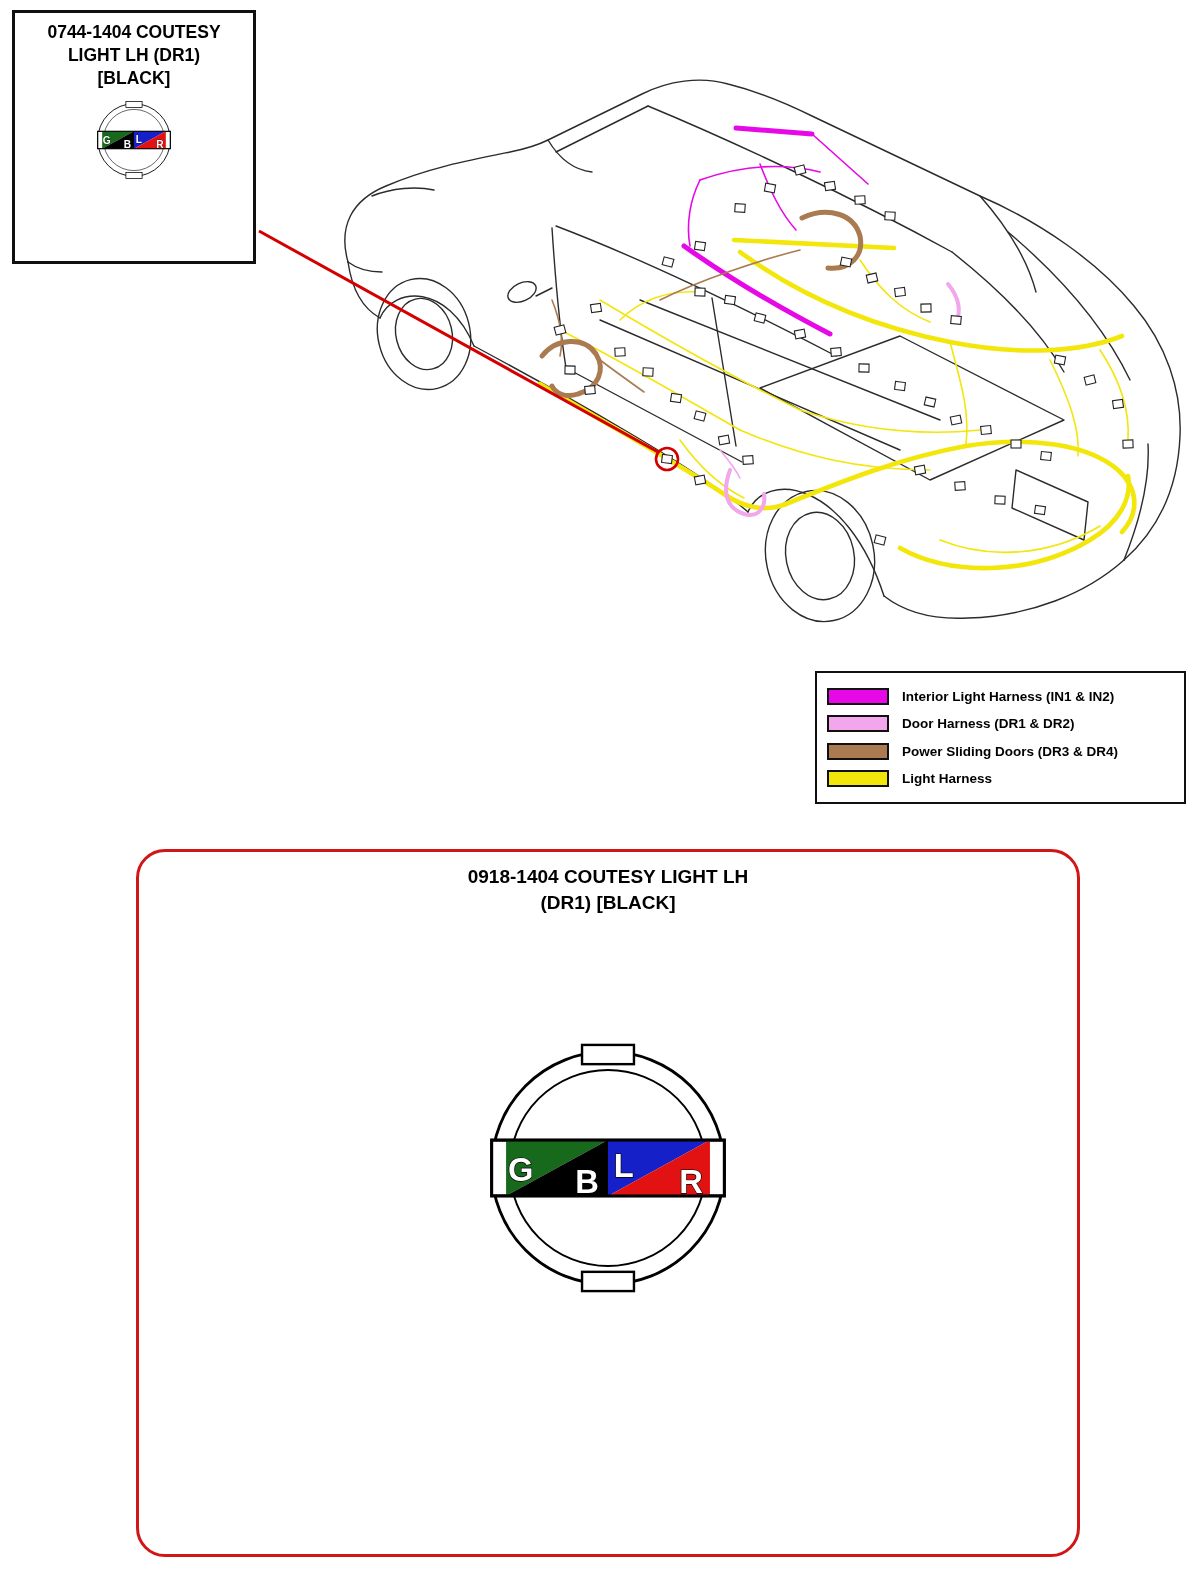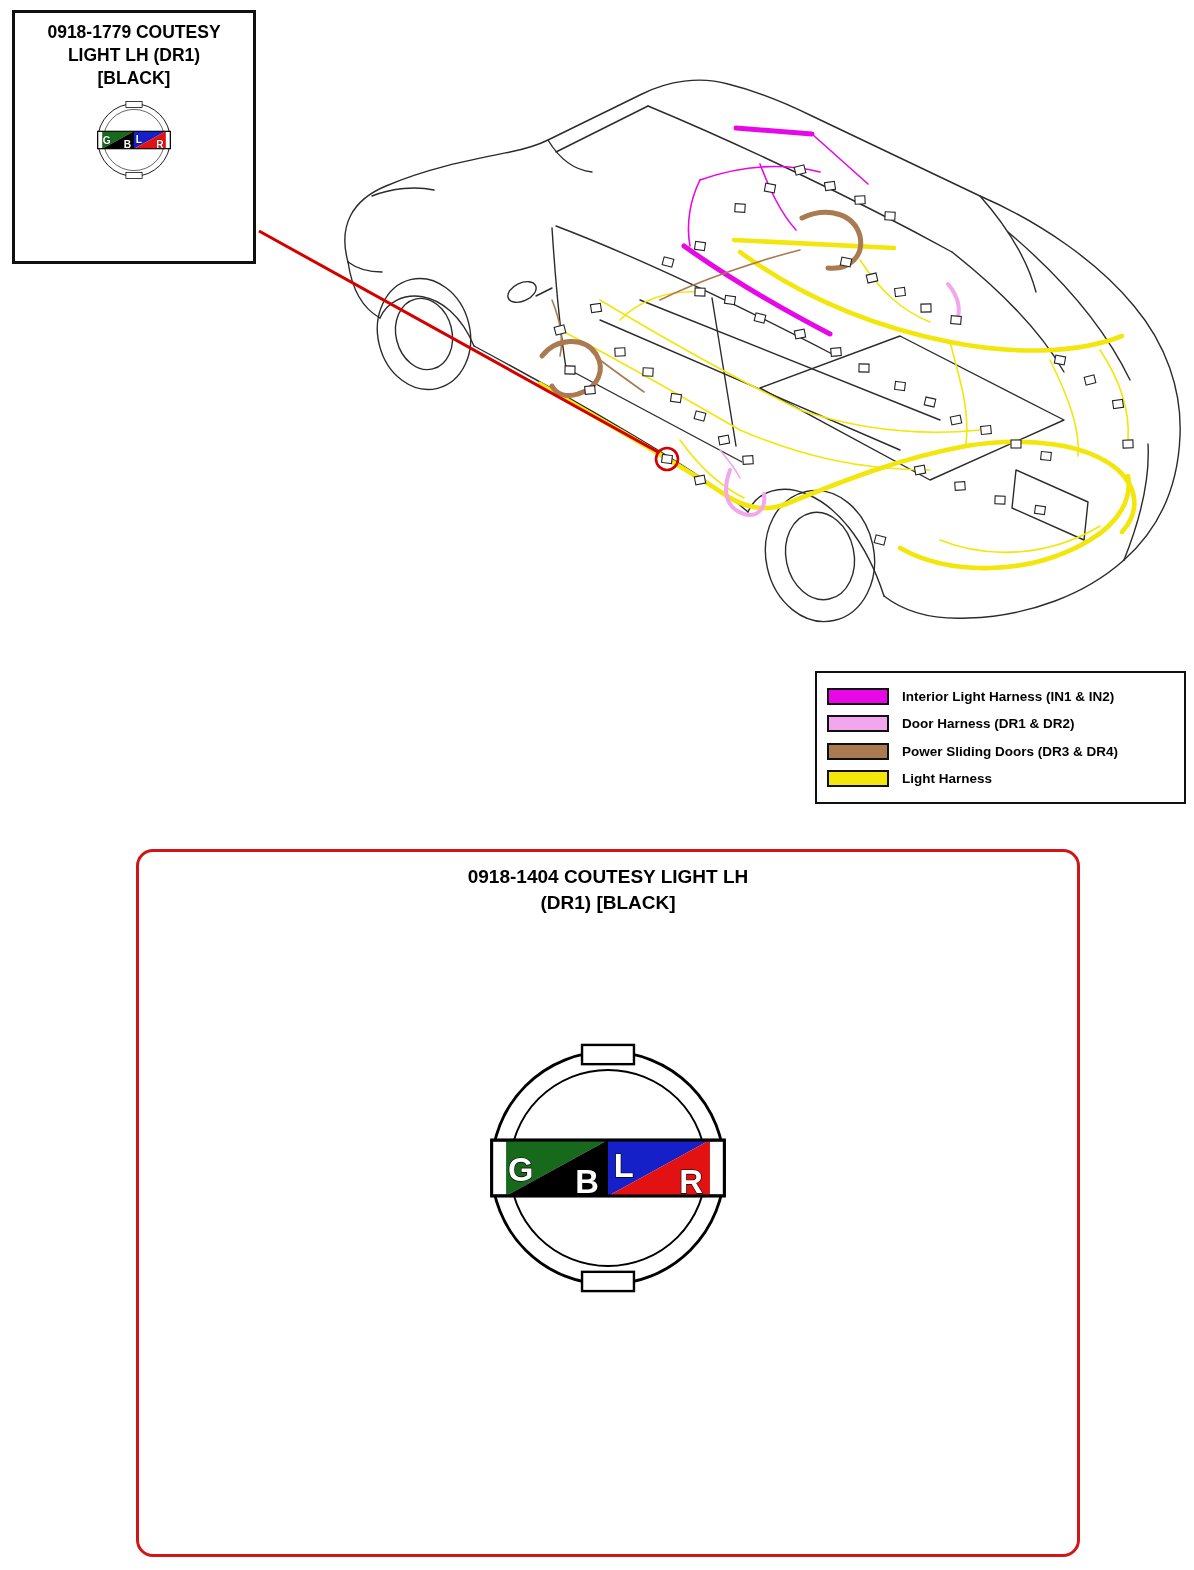--- a/index.html
+++ b/index.html
@@ -23,21 +23,21 @@
   .callout-title{font-weight:bold;font-size:17.5px;line-height:1.3;white-space:pre-line;margin-top:8px;color:#000;}
   .mini{margin-top:12px;}
 
   
   .legend{position:absolute;left:815px;top:671px;width:371px;height:133px;border:2px solid #101010;background:#fff;display:flex;flex-direction:column;justify-content:space-evenly;box-sizing:border-box;padding:4px 0;}
   .legend-row{display:flex;align-items:center;gap:13px;padding-left:10px;}
   .swatch{width:62px;height:17px;border:2px solid #101010;flex:none;box-sizing:border-box;}
   .legend-label{font-size:13.5px;font-weight:bold;color:#000;}
 
   
-  .detail{position:absolute;left:136px;top:849px;width:944px;height:708px;border:3px solid #d01616;border-radius:17px;background:#fff;box-sizing:border-box;}
+  .detail{position:absolute;left:136px;top:849px;width:944px;height:708px;border:3px solid #d01616;border-radius:29px;background:#fff;box-sizing:border-box;}
   .detail-title{text-align:center;font-weight:bold;font-size:19px;line-height:1.35;white-space:pre-line;margin-top:12px;color:#000;}
   .big-conn{display:block;margin:128px auto 0;}
 
   
   .conn-letter{font-family:"Liberation Sans",sans-serif;font-weight:bold;font-size:34px;fill:#fff;stroke:#000;stroke-width:1.3;paint-order:stroke;}
   .hidden-defs{position:absolute;width:0;height:0;overflow:hidden;}
 </style>
 </head>
 <body>
 
@@ -195,21 +195,21 @@
         <rect x="585" y="386" width="10" height="8" transform="rotate(-5 590 390)"></rect>
         <rect x="565" y="366" width="10" height="8" transform="rotate(1 570 370)"></rect>
         <rect x="662" y="455" width="10" height="8" transform="rotate(7 667 459)"></rect>
       </g>
 
     <line class="leader" x1="259" y1="231" x2="658" y2="452" style="stroke: rgb(212, 0, 0);"></line>
     <circle class="target-ring" cx="667" cy="459" r="11" style="stroke: rgb(212, 0, 0);"></circle>
   </svg>
 
   <div class="callout">
-    <div class="callout-title">0918-1779 COUTESY
+    <div class="callout-title">0744-1404 COUTESY
 LIGHT LH (DR1)
 [BLACK]</div>
     <svg class="mini" width="78" height="78" viewBox="0 0 260 260">
       <use href="#connector-face"></use>
     </svg>
   </div>
 
   <div class="legend">
     <div class="legend-row">
       <span class="swatch" style="background-color: rgb(230, 8, 230);"></span>

